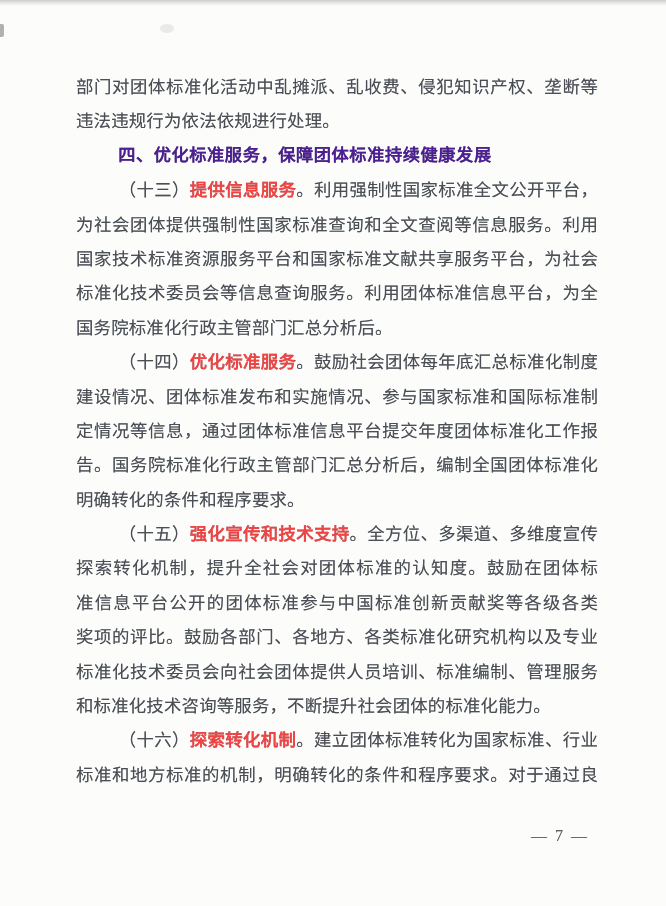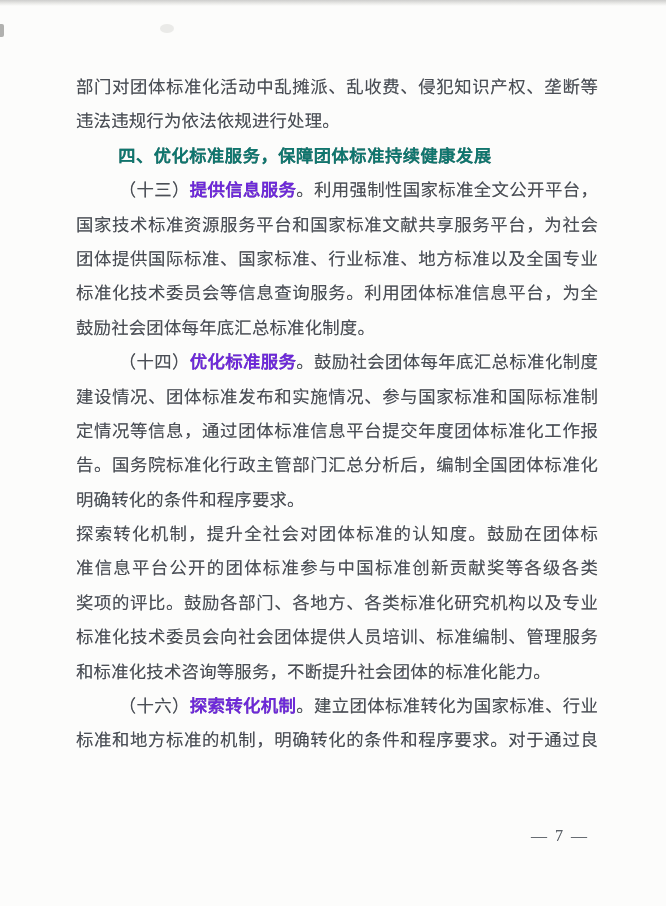--- a/index.html
+++ b/index.html
@@ -67,30 +67,30 @@
     overflow: hidden;
   }
   .line.no-just {
     text-align: center;
     text-align-last: left;
   }
   .line.indent {
     text-indent: 2.45em;
   }
   .line.heading {
-    font-family: Liberation Sans, sans-serif;
+    font-family: Liberation Serif, serif;
     font-weight: 700;
     font-size: 17.2px;
-    color: #0f766e;
+    color: #4c1d95;
     letter-spacing: 0.6px;
     text-shadow: 0 0 0.5px rgba(52, 56, 62, 0.6);
   }
   .seg-bold {
     font-weight: 700;
-    color: #6d28d9;
+    color: #ef4444;
   }
   .page-number {
     position: absolute;
     top: 823px;
     left: 518px;
     width: 84px;
     height: 26px;
     line-height: 26px;
     font-size: 16px;
     color: #5a5f66;
@@ -104,29 +104,30 @@
 
 <div class="page">
   <div class="scan-band-top"></div>
   <div class="scan-nick"></div>
   <div class="scan-smudge"></div>
   <main class="doc" id="doc">
       <div class="line"><span>部门对团体标准化活动中乱摊派、乱收费、侵犯知识产权、垄断等</span></div>
       <div class="line no-just"><span>违法违规行为依法依规进行处理。</span></div>
       <div class="line heading indent no-just"><span>四、优化标准服务，保障团体标准持续健康发展</span></div>
       <div class="line indent"><span>（十三）</span><span class="seg-bold">提供信息服务</span><span>。利用强制性国家标准全文公开平台，</span></div>
+      <div class="line"><span>为社会团体提供强制性国家标准查询和全文查阅等信息服务。利用</span></div>
       <div class="line"><span>国家技术标准资源服务平台和国家标准文献共享服务平台，为社会</span></div>
-      <div class="line"><span>团体提供国际标准、国家标准、行业标准、地方标准以及全国专业</span></div>
       <div class="line"><span>标准化技术委员会等信息查询服务。利用团体标准信息平台，为全</span></div>
-      <div class="line no-just"><span>鼓励社会团体每年底汇总标准化制度。</span></div>
+      <div class="line no-just"><span>国务院标准化行政主管部门汇总分析后。</span></div>
       <div class="line indent"><span>（十四）</span><span class="seg-bold">优化标准服务</span><span>。鼓励社会团体每年底汇总标准化制度</span></div>
       <div class="line"><span>建设情况、团体标准发布和实施情况、参与国家标准和国际标准制</span></div>
       <div class="line"><span>定情况等信息，通过团体标准信息平台提交年度团体标准化工作报</span></div>
       <div class="line"><span>告。国务院标准化行政主管部门汇总分析后，编制全国团体标准化</span></div>
       <div class="line no-just"><span>明确转化的条件和程序要求。</span></div>
+      <div class="line indent"><span>（十五）</span><span class="seg-bold">强化宣传和技术支持</span><span>。全方位、多渠道、多维度宣传</span></div>
       <div class="line"><span>探索转化机制，提升全社会对团体标准的认知度。鼓励在团体标</span></div>
       <div class="line"><span>准信息平台公开的团体标准参与中国标准创新贡献奖等各级各类</span></div>
       <div class="line"><span>奖项的评比。鼓励各部门、各地方、各类标准化研究机构以及专业</span></div>
       <div class="line"><span>标准化技术委员会向社会团体提供人员培训、标准编制、管理服务</span></div>
       <div class="line no-just"><span>和标准化技术咨询等服务，不断提升社会团体的标准化能力。</span></div>
       <div class="line indent"><span>（十六）</span><span class="seg-bold">探索转化机制</span><span>。建立团体标准转化为国家标准、行业</span></div>
       <div class="line"><span>标准和地方标准的机制，明确转化的条件和程序要求。对于通过良</span></div>
     </main>
   <div class="page-number">— 7 —</div>
 </div>

